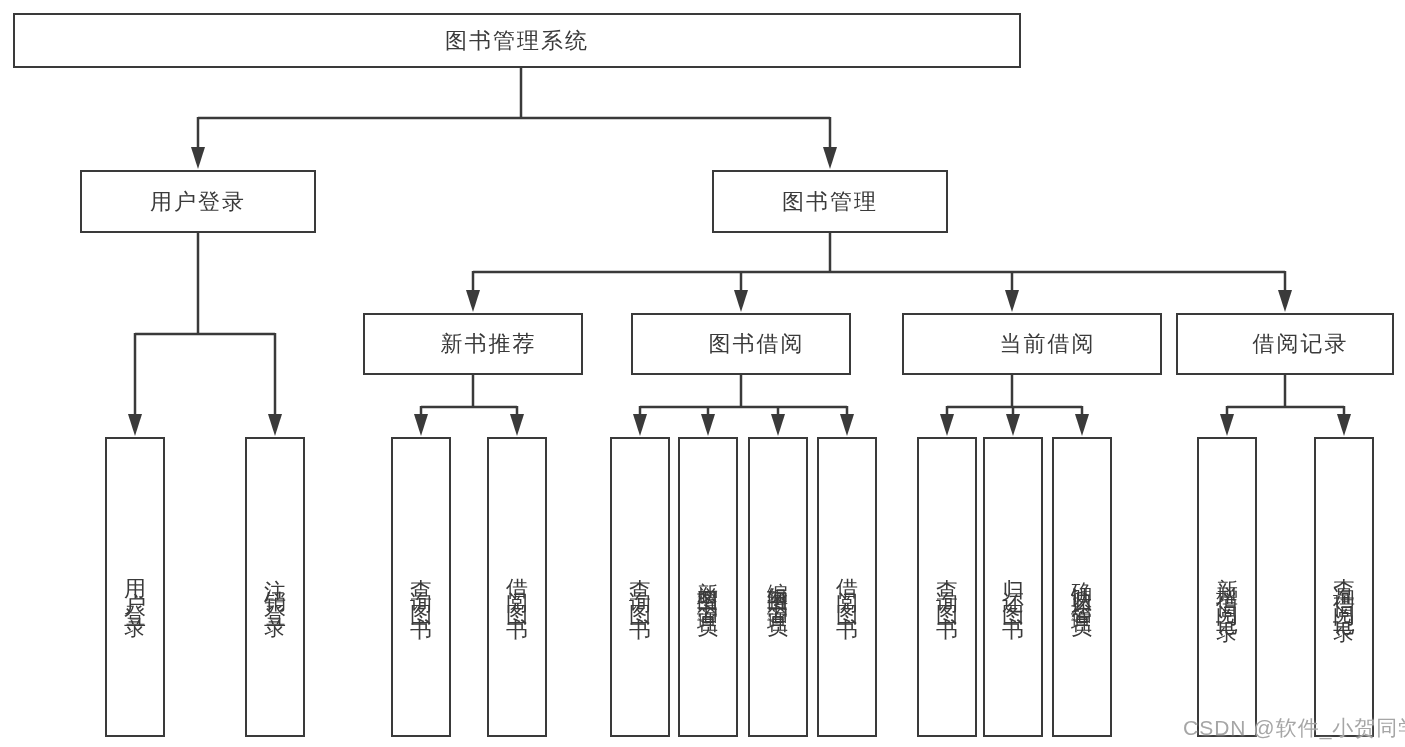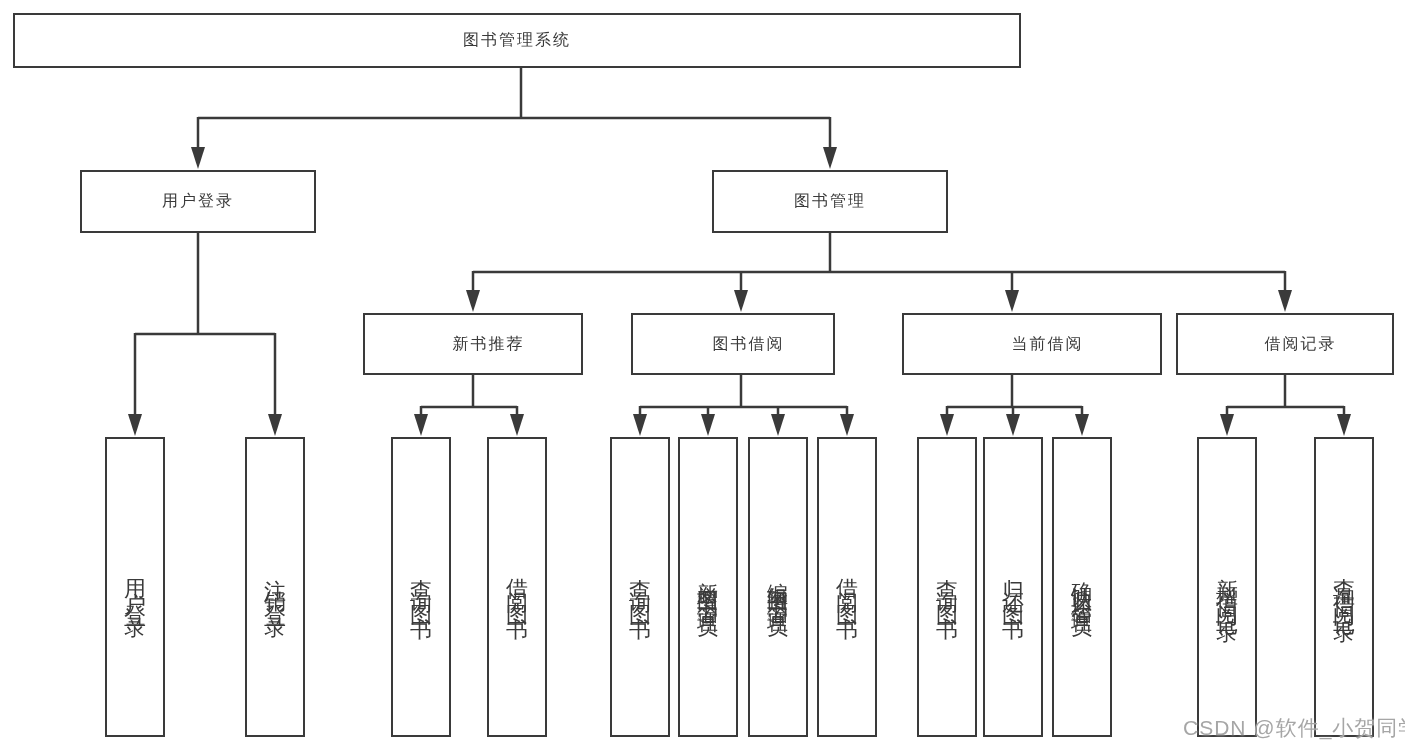--- a/index.html
+++ b/index.html
@@ -21,21 +21,21 @@
   .connector polygon{fill:var(--line);stroke:none;}
   .node{
     position:absolute;
     box-sizing:border-box;
     background:#fff;
     border:2.5px solid var(--line);
     display:flex;align-items:center;justify-content:center;
     color:var(--text);
   }
   .node span{color:var(--text);}
-  .h-label{font-size:16px;letter-spacing:2px;white-space:nowrap;}
+  .h-label{font-size:22px;letter-spacing:2px;white-space:nowrap;}
   .root-box{left:13px;top:13px;width:1008px;height:55px;}
   .l2-box{height:63px;width:236px;top:170px;}
   .l3-box{height:62px;top:313px;padding-left:31px;}
   .leaf{top:437px;width:60px;height:300px;}
   .v-label{
     writing-mode:vertical-rl;
     text-orientation:mixed;
     font-size:22px;
     letter-spacing:13px;
     line-height:1;
@@ -128,21 +128,21 @@
   <div class="node l2-box" style="left:80px;">
     <span class="h-label">用户登录</span>
   </div>
   <div class="node l2-box" style="left:712px;text-align:right;">
     <span class="h-label">图书管理</span>
   </div>
 
   <div class="node l3-box" style="left:363px;width:220px;">
     <span class="h-label">新书推荐</span>
   </div>
-  <div class="node l3-box" style="left:631px;width:204px;">
+  <div class="node l3-box" style="left:631px;width:220px;">
     <span class="h-label">图书借阅</span>
   </div>
   <div class="node l3-box" style="left:902px;width:260px;">
     <span class="h-label">当前借阅</span>
   </div>
   <div class="node l3-box" style="left:1176px;width:218px;">
     <span class="h-label">借阅记录</span>
   </div>
 
   <div class="node leaf" style="left:105px;">

